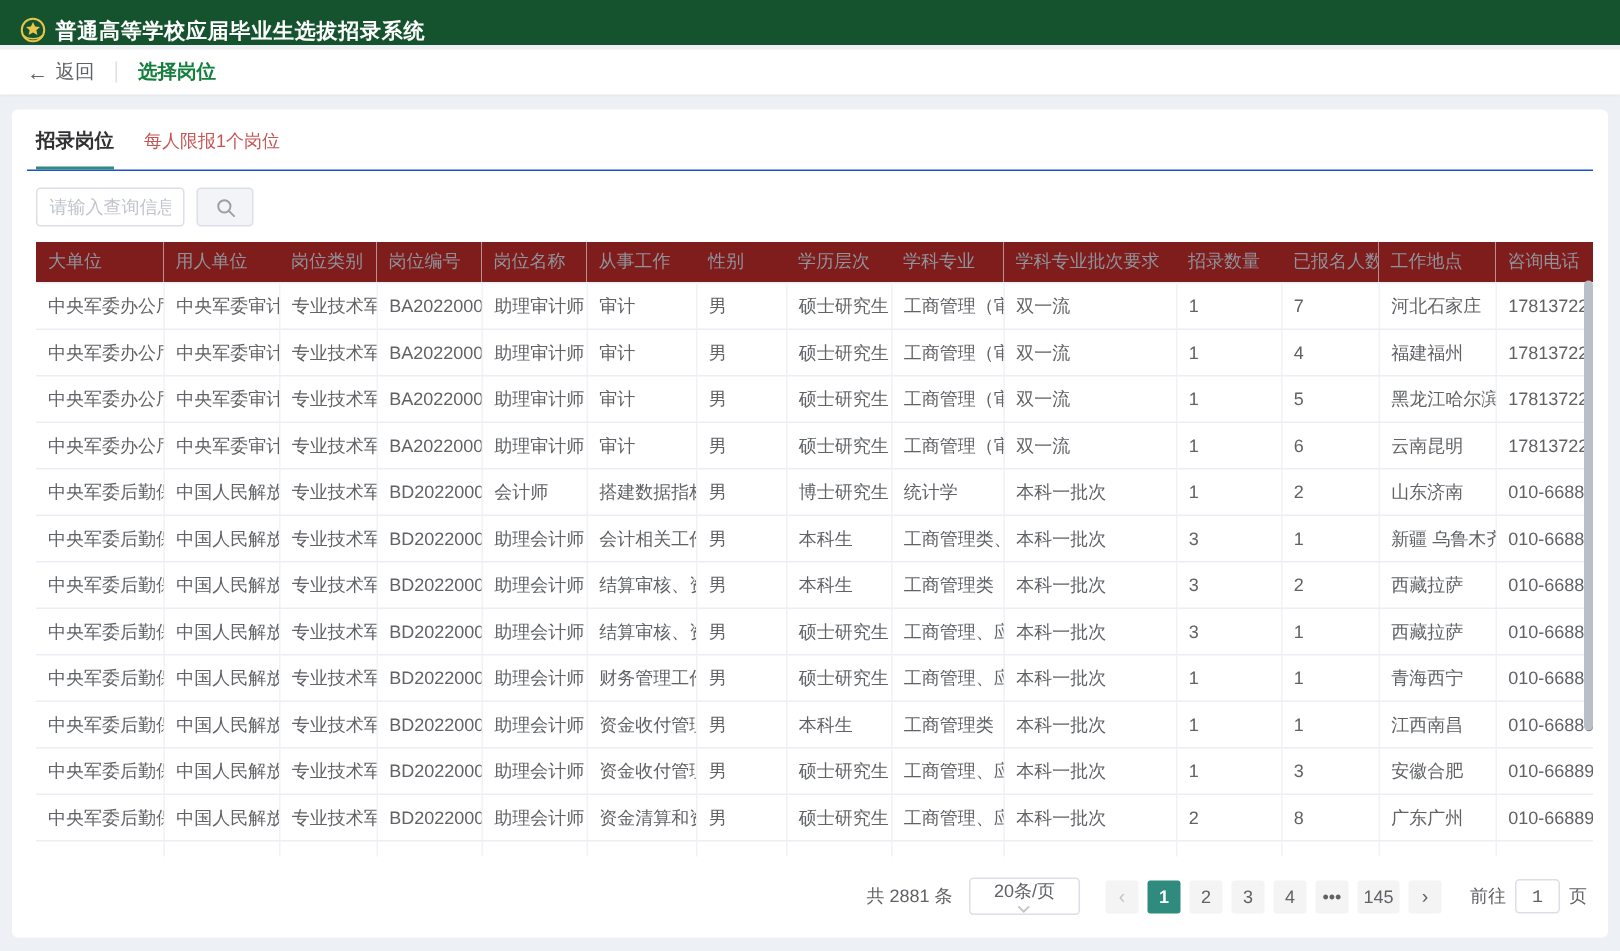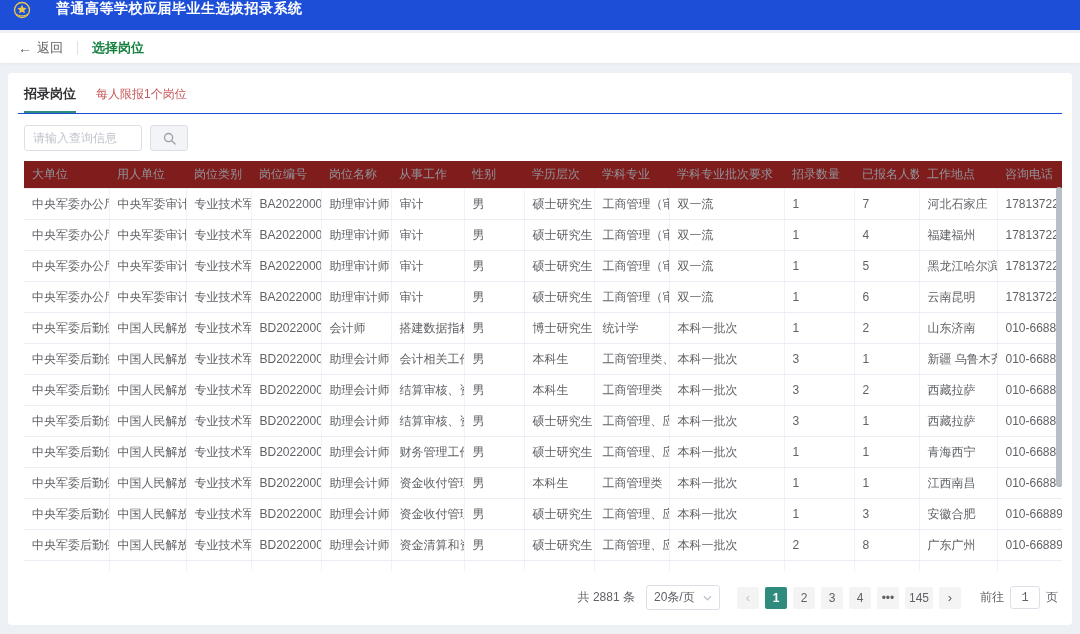--- a/index.html
+++ b/index.html
@@ -1,56 +1,56 @@
 <!DOCTYPE html>
 <html><head>
 <meta charset="utf-8">
 <style>
   * { margin:0; padding:0; box-sizing:border-box; }
   html,body { width:1080px; height:634px; overflow:hidden; }
   body { background:#edf0f4; font-family:"Liberation Sans","DejaVu Sans",sans-serif; }
 
   
-  .app-header { height:30px; background:#1d4ed8; display:flex; align-items:flex-start; padding:0 12px; gap:24px; }
+  .app-header { height:30px; background:#14532d; display:flex; align-items:flex-end; padding:0 12px; gap:5px; }
   .app-title { color:#ffffff; font-size:14px; font-weight:bold; letter-spacing:.5px; }
 
   
   .nav-bar { height:30px; background:#ffffff; margin-top:3px; display:flex; align-items:center; padding:0 18px; gap:14px; box-shadow:0 1px 2px rgba(0,0,0,.04); }
   .back-link { display:flex; align-items:center; gap:5px; color:#606266; font-size:13px; cursor:pointer; }
   .back-arrow { font-size:14px; color:#606266; }
   .nav-divider { width:1px; height:14px; background:#dcdfe6; }
   .nav-title { color:#15803d; font-size:13px; font-weight:600; }
 
   
   .panel { margin:10px 8px 9px; background:#ffffff; border-radius:4px; height:552px; padding:0 10px; position:relative; }
 
   
   .tabs { display:flex; align-items:flex-end; gap:20px; border-bottom:1px solid #1d4ed8; padding:12px 6px 0; }
   .tab-active { font-size:13px; font-weight:bold; color:#303133; padding-bottom:8px; border-bottom:2px solid #2E8B7E; cursor:pointer; }
   .tab-note { font-size:12px; color:#C45656; padding-bottom:10px; }
 
   
   .search-row { display:flex; align-items:center; gap:8px; margin:11px 6px 10px; }
-  .search-input { width:118px; height:26px; border:1px solid #dcdfe6; border-radius:3px; padding:0 8px; font-size:12px; color:#606266; outline:none; font-family:inherit; }
+  .search-input { width:99px; height:26px; border:1px solid #dcdfe6; border-radius:3px; padding:0 8px; font-size:12px; color:#606266; outline:none; font-family:inherit; }
   .search-input::placeholder { color:#c0c4cc; }
   .search-btn { width:38px; height:26px; background:#f2f4f7; border:1px solid #dcdfe6; border-radius:3px; display:flex; align-items:center; justify-content:center; cursor:pointer; }
 
   
   .table-wrap { position:relative; height:410px; overflow:hidden; margin:0 0 0 6px; }
   table { width:1040px; border-collapse:collapse; table-layout:fixed; font-size:12px; }
   thead th { background:#7f1d1d; color:#909399; font-weight:normal; text-align:left; padding:5px 8px; border-bottom:1px solid #ebeef5; white-space:nowrap; overflow:hidden; height:23px; }
   tbody td { color:#606266; padding:0 8px; height:31px; border-bottom:1px solid #ebeef5; border-right:1px solid #f0f2f5; white-space:nowrap; overflow:hidden; background:#fff; }
   tbody td:last-child { border-right:none; }
   tbody tr[data-name="table-row-partial"] td { height:13px; border-bottom:1px solid #ebeef5; }
   .v-scrollbar { position:absolute; right:0; top:26px; width:6px; height:300px; background:#b9bfc7; border-radius:3px; cursor:pointer; }
 
   
   .pager-row { display:flex; align-items:center; justify-content:flex-end; gap:9px; margin:14px 4px 0; font-size:12px; color:#606266; }
   .total-label { margin-right:2px; }
-  .page-size-select { width:74px; height:25px; border:1px solid #dcdfe6; border-radius:3px; background:#fff; display:flex; align-items:center; justify-content:space-between; padding:0 7px; color:#606266; cursor:pointer; }
+  .page-size-select { width:74px; height:25px; border:1px solid #dcdfe6; border-radius:3px; background:#fff; display:flex; align-items:center; justify-content:space-between; padding:0 7px; color:#606266; cursor:pointer;flex-direction:column; }
   .pg-group { display:flex; align-items:center; gap:6px; margin-left:8px; }
   .pg-btn { min-width:22px; height:22px; background:#f4f4f5; border:none; border-radius:2px; color:#606266; font-size:12px; font-family:inherit; cursor:pointer; padding:0 4px; }
   .pg-btn.active { background:#2E8B7E; color:#fff; font-weight:bold; }
   .pg-nav { font-size:13px; line-height:20px; }
   .pg-nav.disabled { color:#c0c4cc; }
   .goto { display:flex; align-items:center; gap:6px; margin-left:10px;font-family:Liberation Mono, monospace; }
   .goto-input { width:30px; height:23px; border:1px solid #dcdfe6; border-radius:3px; text-align:center; font-size:12px; color:#606266; outline:none; font-family:inherit; }
 </style>
 </head>
 <body>

